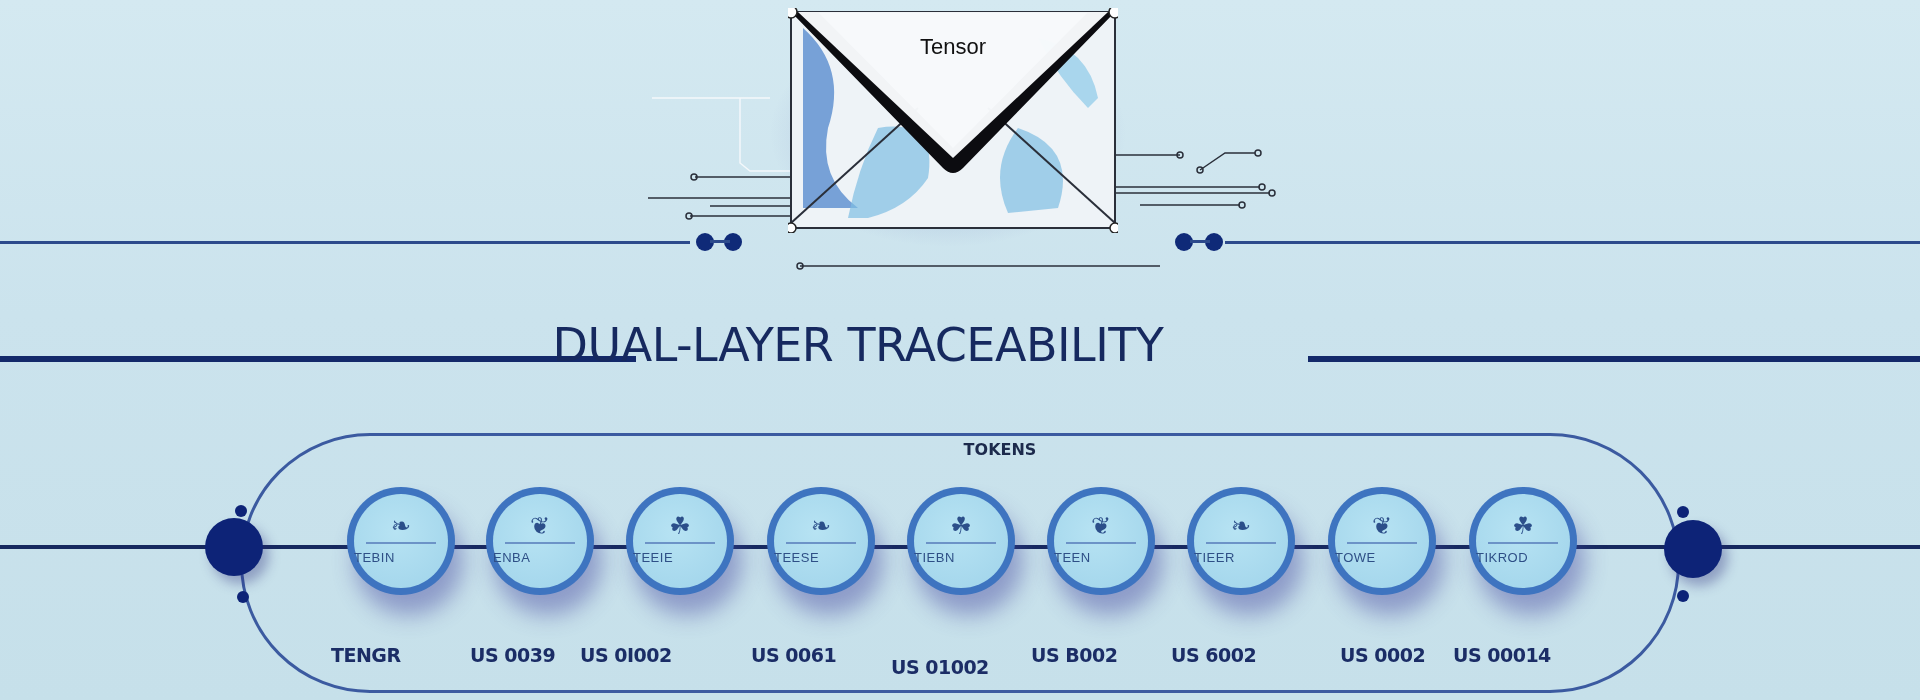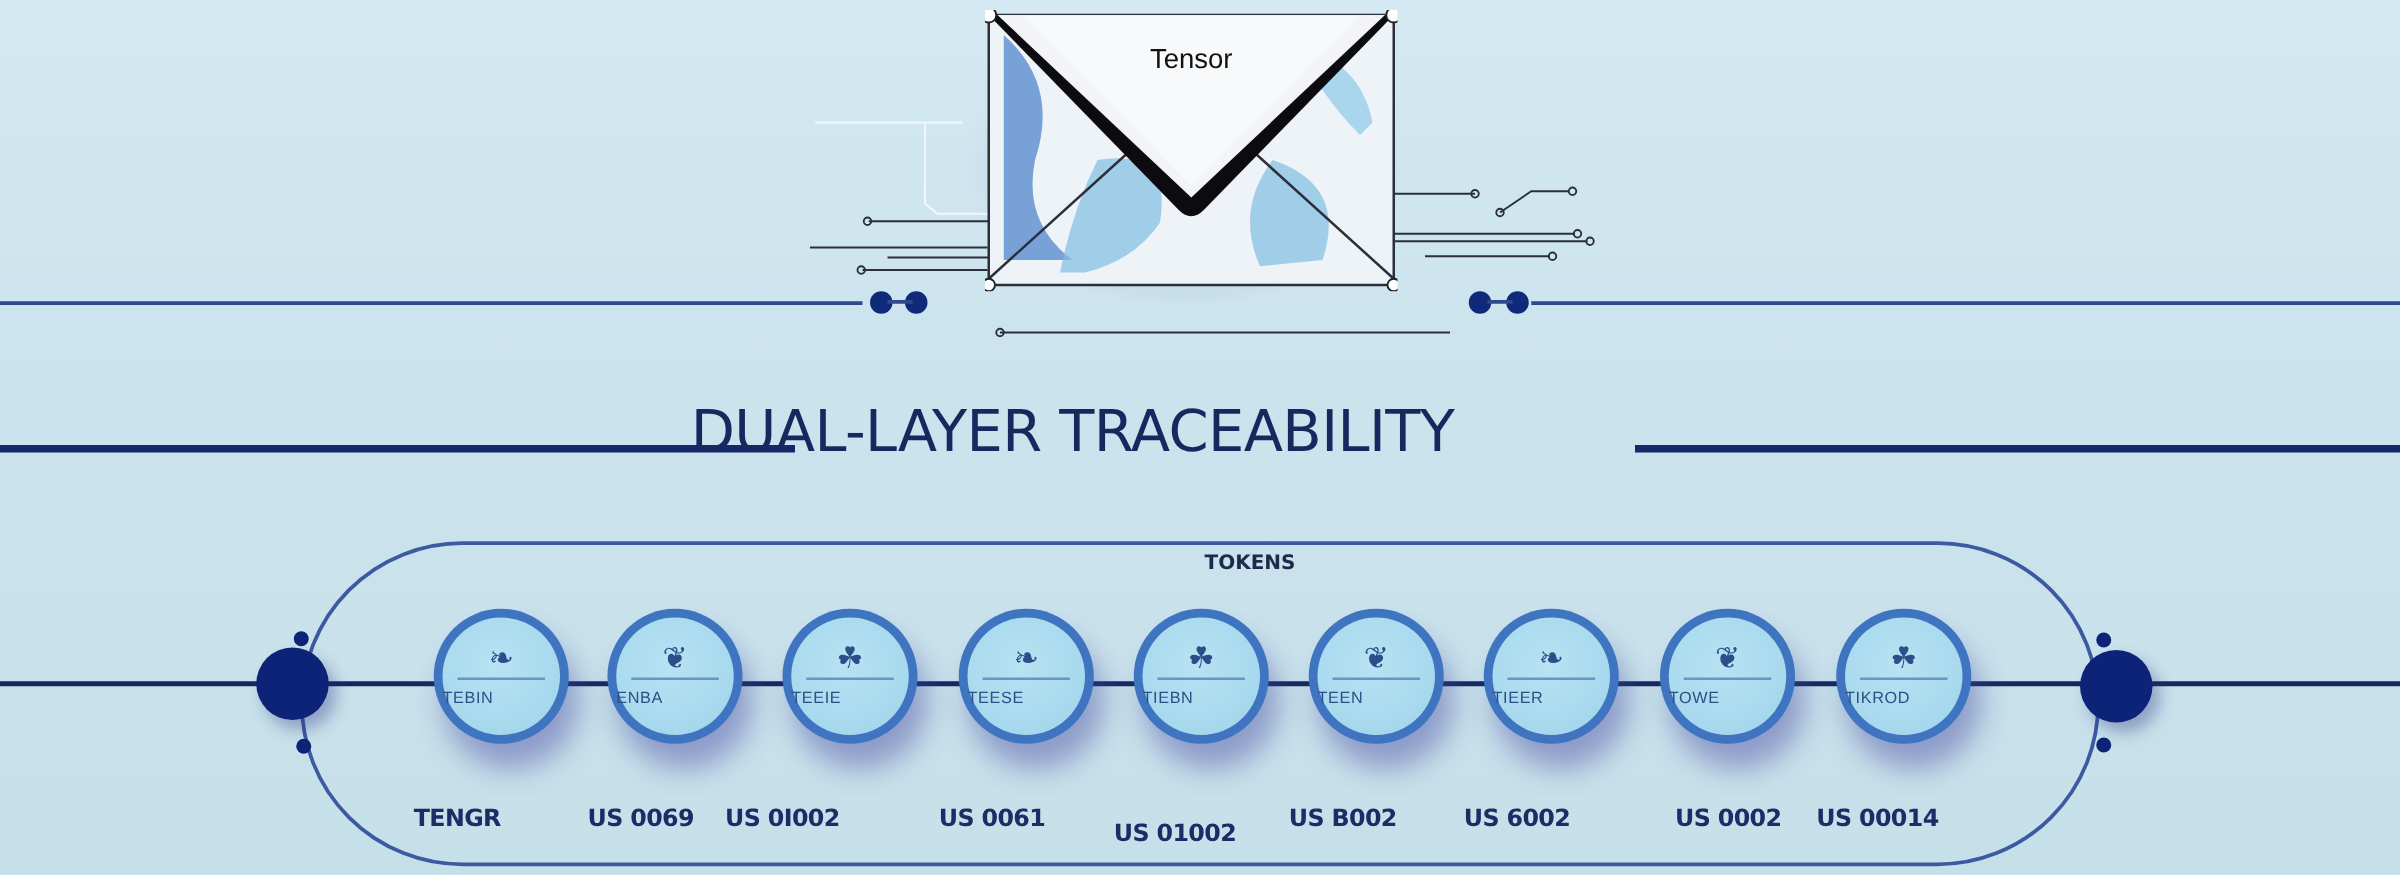--- a/index.html
+++ b/index.html
@@ -174,20 +174,20 @@
 </div>
 <div class="token" style="left:1469px;">
   <div class="token-face">
     <div class="token-icon">☘</div>
     <div class="token-rule"></div>
     <div class="token-label">TIKROD</div>
   </div>
 </div>
 
 <div class="code-label" style="left:331px;">TENGR</div>
-<div class="code-label" style="left:470px;">US 0069</div>
+<div class="code-label" style="left:470px;">US 0039</div>
 <div class="code-label" style="left:580px;">US 0I002</div>
 <div class="code-label" style="left:751px;">US 0061</div>
 <div class="code-label" style="left:891px;margin-top:12px;">US 01002</div>
 <div class="code-label" style="left:1031px;">US B002</div>
 <div class="code-label" style="left:1171px;">US 6002</div>
 <div class="code-label" style="left:1340px;">US 0002</div>
 <div class="code-label" style="left:1453px;">US 00014</div>
 
 </body></html>

